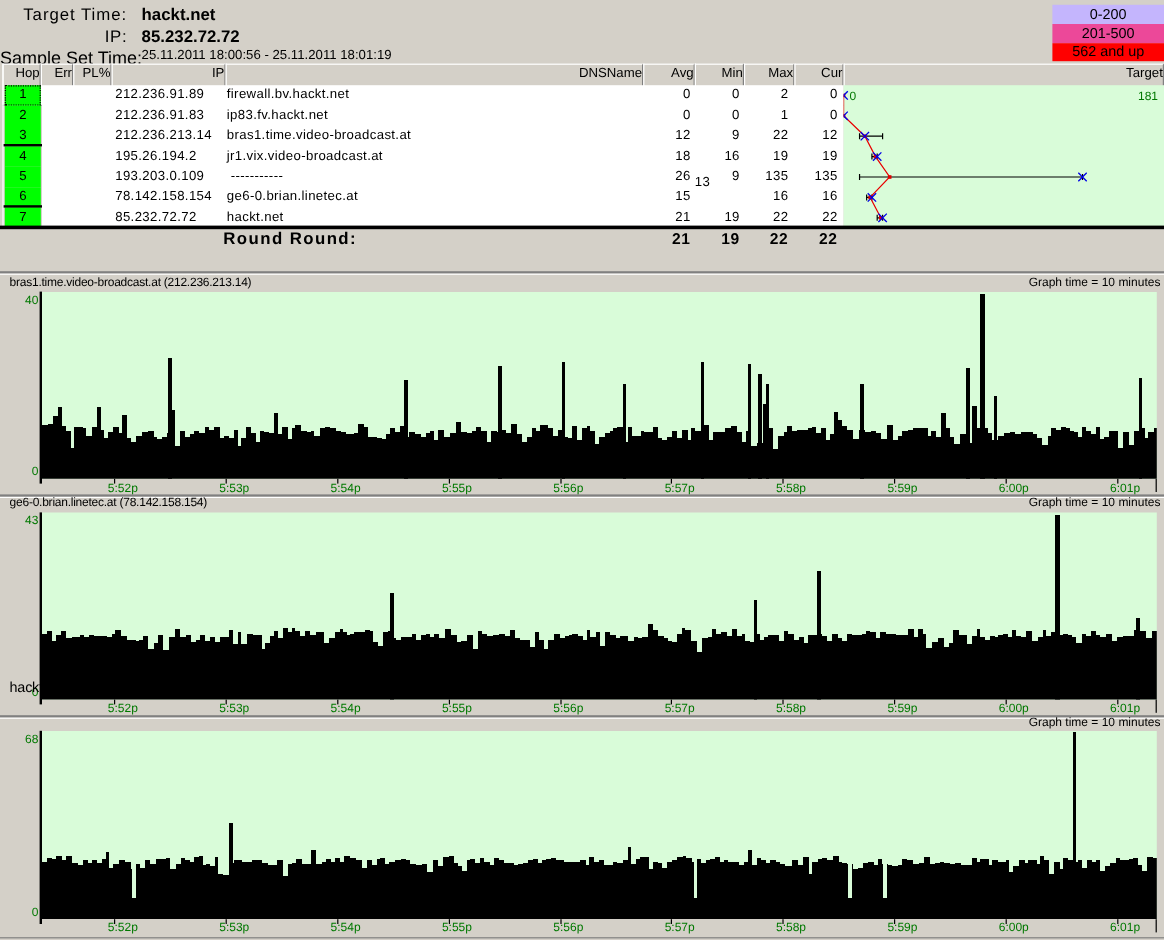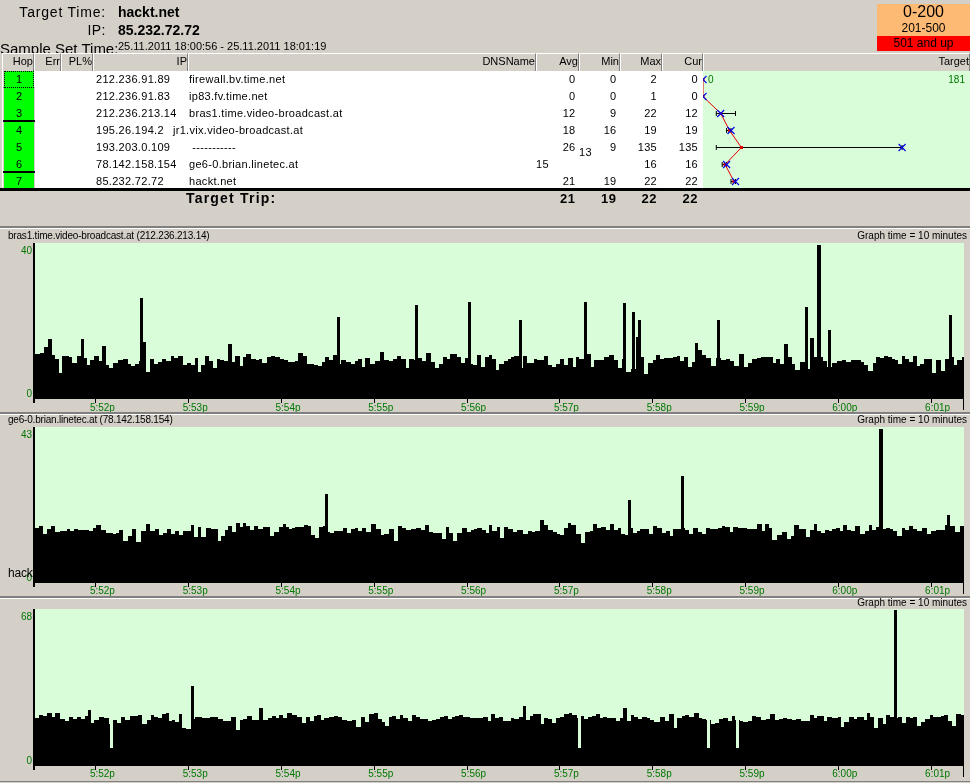--- a/index.html
+++ b/index.html
@@ -6,75 +6,75 @@
 .hc{position:absolute;top:53px;height:35px;background:#d4d0c8;border-top:1px solid #fff;border-left:1px solid #fff;border-right:1px solid #808080;border-bottom:1px solid #808080;font-size:11px;text-align:right;line-height:15px}
 .t11{font-size:11px;line-height:17px;letter-spacing:.3px}
 .grn{color:#007800;font-size:10px;line-height:10px}
 </style></head><body>
 <div class="a" style="left:0;top:4px;width:106px;text-align:right;font-size:14px;letter-spacing:.8px">Target Time:</div>
 <div class="a" style="left:118px;top:4px;font-size:14px;font-weight:bold">hackt.net</div>
 <div class="a" style="left:0;top:22px;width:106px;text-align:right;font-size:14px;letter-spacing:.5px">IP:</div>
 <div class="a" style="left:118px;top:22px;font-size:14px;font-weight:bold">85.232.72.72</div>
 <div class="a" style="left:0;top:40px;width:106px;text-align:left;font-size:15px">Sample Set Time:</div>
 <div class="a" style="left:118px;top:40px;font-size:11px">25.11.2011 18:00:56 - 25.11.2011 18:01:19</div>
-<div class="a" style="left:877px;top:4px;width:93px;height:16px;background:#fdba74;font-size:16px;text-align:center;line-height:16px">0-200</div>
-<div class="a" style="left:877px;top:20px;width:93px;height:16px;background:#fdba74;font-size:12px;text-align:center;line-height:16px">201-500</div>
-<div class="a" style="left:877px;top:36px;width:93px;height:15px;background:#ff0000;font-size:12px;text-align:center;line-height:15px">501 and up</div>
+<div class="a" style="left:877px;top:4px;width:93px;height:16px;background:#c4b5fd;font-size:12px;text-align:center;line-height:16px">0-200</div>
+<div class="a" style="left:877px;top:20px;width:93px;height:16px;background:#ec4899;font-size:12px;text-align:center;line-height:16px">201-500</div>
+<div class="a" style="left:877px;top:36px;width:93px;height:15px;background:#ff0000;font-size:12px;text-align:center;line-height:15px">562 and up</div>
 <div class="hc" style="left:2px;width:32px">Hop</div>
 <div class="hc" style="left:34px;width:27px">Err</div>
 <div class="hc" style="left:61px;width:32px">PL%</div>
 <div class="hc" style="left:93px;width:95px">IP</div>
 <div class="hc" style="left:188px;width:348px">DNSName</div>
 <div class="hc" style="left:536px;width:43px">Avg</div>
 <div class="hc" style="left:579px;width:41px">Min</div>
 <div class="hc" style="left:620px;width:42px">Max</div>
 <div class="hc" style="left:662px;width:41px">Cur</div>
 <div class="hc" style="left:703px;width:267px">Target</div>
 <div class="a" style="left:35px;top:71px;width:668px;height:118px;background:#fff"></div>
 <div class="a" style="left:703px;top:71px;width:267px;height:118px;background:#d9fcd9"></div>
 <div class="a" style="left:2px;top:54px;width:1px;height:136px;background:#fff"></div>
 <div class="a" style="left:4px;top:71px;width:30px;height:17px;background:#00ff00;font-size:11px;text-align:center;line-height:17px;border:1px dotted #000;line-height:15px;">1</div>
 <div class="a t11" style="left:96px;top:71px">212.236.91.89</div>
-<div class="a t11" style="left:189px;top:71px">firewall.bv.time.net</div>
+<div class="a t11" style="left:189px;top:71px">firewall.bv.hackt.net</div>
 <div class="a t11" style="left:536px;top:71px;width:39.5px;text-align:right">0</div>
 <div class="a t11" style="left:579px;top:71px;width:37.5px;text-align:right">0</div>
 <div class="a t11" style="left:620px;top:71px;width:37px;text-align:right">2</div>
 <div class="a t11" style="left:662px;top:71px;width:36px;text-align:right">0</div>
 <div class="a" style="left:4px;top:88px;width:30px;height:17px;background:#00ff00;font-size:11px;text-align:center;line-height:17px;">2</div>
 <div class="a t11" style="left:96px;top:88px">212.236.91.83</div>
-<div class="a t11" style="left:189px;top:88px">ip83.fv.time.net</div>
+<div class="a t11" style="left:189px;top:88px">ip83.fv.hackt.net</div>
 <div class="a t11" style="left:536px;top:88px;width:39.5px;text-align:right">0</div>
 <div class="a t11" style="left:579px;top:88px;width:37.5px;text-align:right">0</div>
 <div class="a t11" style="left:620px;top:88px;width:37px;text-align:right">1</div>
 <div class="a t11" style="left:662px;top:88px;width:36px;text-align:right">0</div>
 <div class="a" style="left:4px;top:105px;width:30px;height:17px;background:#00ff00;font-size:11px;text-align:center;line-height:17px;">3</div>
 <div class="a t11" style="left:96px;top:105px">212.236.213.14</div>
 <div class="a t11" style="left:189px;top:105px">bras1.time.video-broadcast.at</div>
 <div class="a t11" style="left:536px;top:105px;width:39.5px;text-align:right">12</div>
 <div class="a t11" style="left:579px;top:105px;width:37.5px;text-align:right">9</div>
 <div class="a t11" style="left:620px;top:105px;width:37px;text-align:right">22</div>
 <div class="a t11" style="left:662px;top:105px;width:36px;text-align:right">12</div>
 <div class="a" style="left:4px;top:122px;width:30px;height:17px;background:#00ff00;font-size:11px;text-align:center;line-height:17px;">4</div>
 <div class="a t11" style="left:96px;top:122px">195.26.194.2</div>
-<div class="a t11" style="left:173px;top:122px">jr1.vix.video-broadcast.at</div>
+<div class="a t11" style="left:189px;top:122px">jr1.vix.video-broadcast.at</div>
 <div class="a t11" style="left:536px;top:122px;width:39.5px;text-align:right">18</div>
 <div class="a t11" style="left:579px;top:122px;width:37.5px;text-align:right">16</div>
 <div class="a t11" style="left:620px;top:122px;width:37px;text-align:right">19</div>
 <div class="a t11" style="left:662px;top:122px;width:36px;text-align:right">19</div>
 <div class="a" style="left:4px;top:139px;width:30px;height:17px;background:#00ff00;font-size:11px;text-align:center;line-height:17px;">5</div>
 <div class="a t11" style="left:96px;top:139px">193.203.0.109</div>
 <div class="a t11" style="left:189px;top:139px">&nbsp;-----------</div>
 <div class="a t11" style="left:536px;top:139px;width:39.5px;text-align:right">26</div>
 <div class="a t11" style="left:579px;top:139px;width:37.5px;text-align:right">9</div>
 <div class="a t11" style="left:620px;top:139px;width:37px;text-align:right">135</div>
 <div class="a t11" style="left:662px;top:139px;width:36px;text-align:right">135</div>
 <div class="a" style="left:4px;top:156px;width:30px;height:17px;background:#00ff00;font-size:11px;text-align:center;line-height:17px;">6</div>
 <div class="a t11" style="left:96px;top:156px">78.142.158.154</div>
 <div class="a t11" style="left:189px;top:156px">ge6-0.brian.linetec.at</div>
-<div class="a t11" style="left:536px;top:156px;width:39.5px;text-align:left">15</div>
+<div class="a t11" style="left:536px;top:156px;width:39.5px;text-align:right">15</div>
 <div class="a t11" style="left:579px;top:144px;width:37.5px;text-align:left">13</div>
 <div class="a t11" style="left:620px;top:156px;width:37px;text-align:right">16</div>
 <div class="a t11" style="left:662px;top:156px;width:36px;text-align:right">16</div>
 <div class="a" style="left:4px;top:173px;width:30px;height:17px;background:#00ff00;font-size:11px;text-align:center;line-height:17px;">7</div>
 <div class="a t11" style="left:96px;top:173px">85.232.72.72</div>
 <div class="a t11" style="left:189px;top:173px">hackt.net</div>
 <div class="a t11" style="left:536px;top:173px;width:39.5px;text-align:right">21</div>
 <div class="a t11" style="left:579px;top:173px;width:37.5px;text-align:right">19</div>
 <div class="a t11" style="left:620px;top:173px;width:37px;text-align:right">22</div>
 <div class="a t11" style="left:662px;top:173px;width:36px;text-align:right">22</div>
@@ -108,21 +108,21 @@
     <rect x="20.6" y="92.0" width="3" height="3" fill="#e00000"></rect>
     <rect x="29.5" y="109.0" width="3" height="3" fill="#e00000"></rect>
     <path d="M-3.5 5.0L3.5 12.0M-3.5 12.0L3.5 5.0" stroke="#0000e8" stroke-width="1.1" fill="none"></path>
     <path d="M-3.5 22.0L3.5 29.0M-3.5 29.0L3.5 22.0" stroke="#0000e8" stroke-width="1.1" fill="none"></path>
     <path d="M14.2 39.0L21.2 46.0M14.2 46.0L21.2 39.0" stroke="#0000e8" stroke-width="1.1" fill="none"></path>
     <path d="M24.5 56.0L31.5 63.0M24.5 63.0L31.5 56.0" stroke="#0000e8" stroke-width="1.1" fill="none"></path>
     <path d="M195.6 73.0L202.6 80.0M195.6 80.0L202.6 73.0" stroke="#0000e8" stroke-width="1.1" fill="none"></path>
     <path d="M20.1 90.0L27.1 97.0M20.1 97.0L27.1 90.0" stroke="#0000e8" stroke-width="1.1" fill="none"></path>
     <path d="M29.0 107.0L36.0 114.0M29.0 114.0L36.0 107.0" stroke="#0000e8" stroke-width="1.1" fill="none"></path>
   </svg>
-<div class="a" style="left:186px;top:189.5px;font-size:14px;font-weight:bold;letter-spacing:1.2px">Target Trip:</div>
+<div class="a" style="left:186px;top:189.5px;font-size:14px;font-weight:bold;letter-spacing:1.2px">Round Round:</div>
 <div class="a" style="left:536px;top:191px;width:39.5px;text-align:right;font-size:13px;font-weight:bold;letter-spacing:.5px">21</div>
 <div class="a" style="left:579px;top:191px;width:37.5px;text-align:right;font-size:13px;font-weight:bold;letter-spacing:.5px">19</div>
 <div class="a" style="left:620px;top:191px;width:37px;text-align:right;font-size:13px;font-weight:bold;letter-spacing:.5px">22</div>
 <div class="a" style="left:662px;top:191px;width:36px;text-align:right;font-size:13px;font-weight:bold;letter-spacing:.5px">22</div>
 <div class="a" style="left:0;top:226px;width:970px;height:2px;background:#808080"></div>
 <div class="a" style="left:0;top:228px;width:970px;height:1px;background:#fff"></div>
 <div class="a" style="left:8px;top:229.5px;font-size:10px;line-height:12px;letter-spacing:-.2px">bras1.time.video-broadcast.at (212.236.213.14)</div>
 <div class="a" style="left:767px;top:229.5px;width:200px;text-align:right;font-size:10px;line-height:12px">Graph time = 10 minutes</div>
 <div class="a grn" style="left:0;top:246px;width:32px;text-align:right">40</div>
 <div class="a grn" style="left:0;top:389px;width:32px;text-align:right">0</div>

